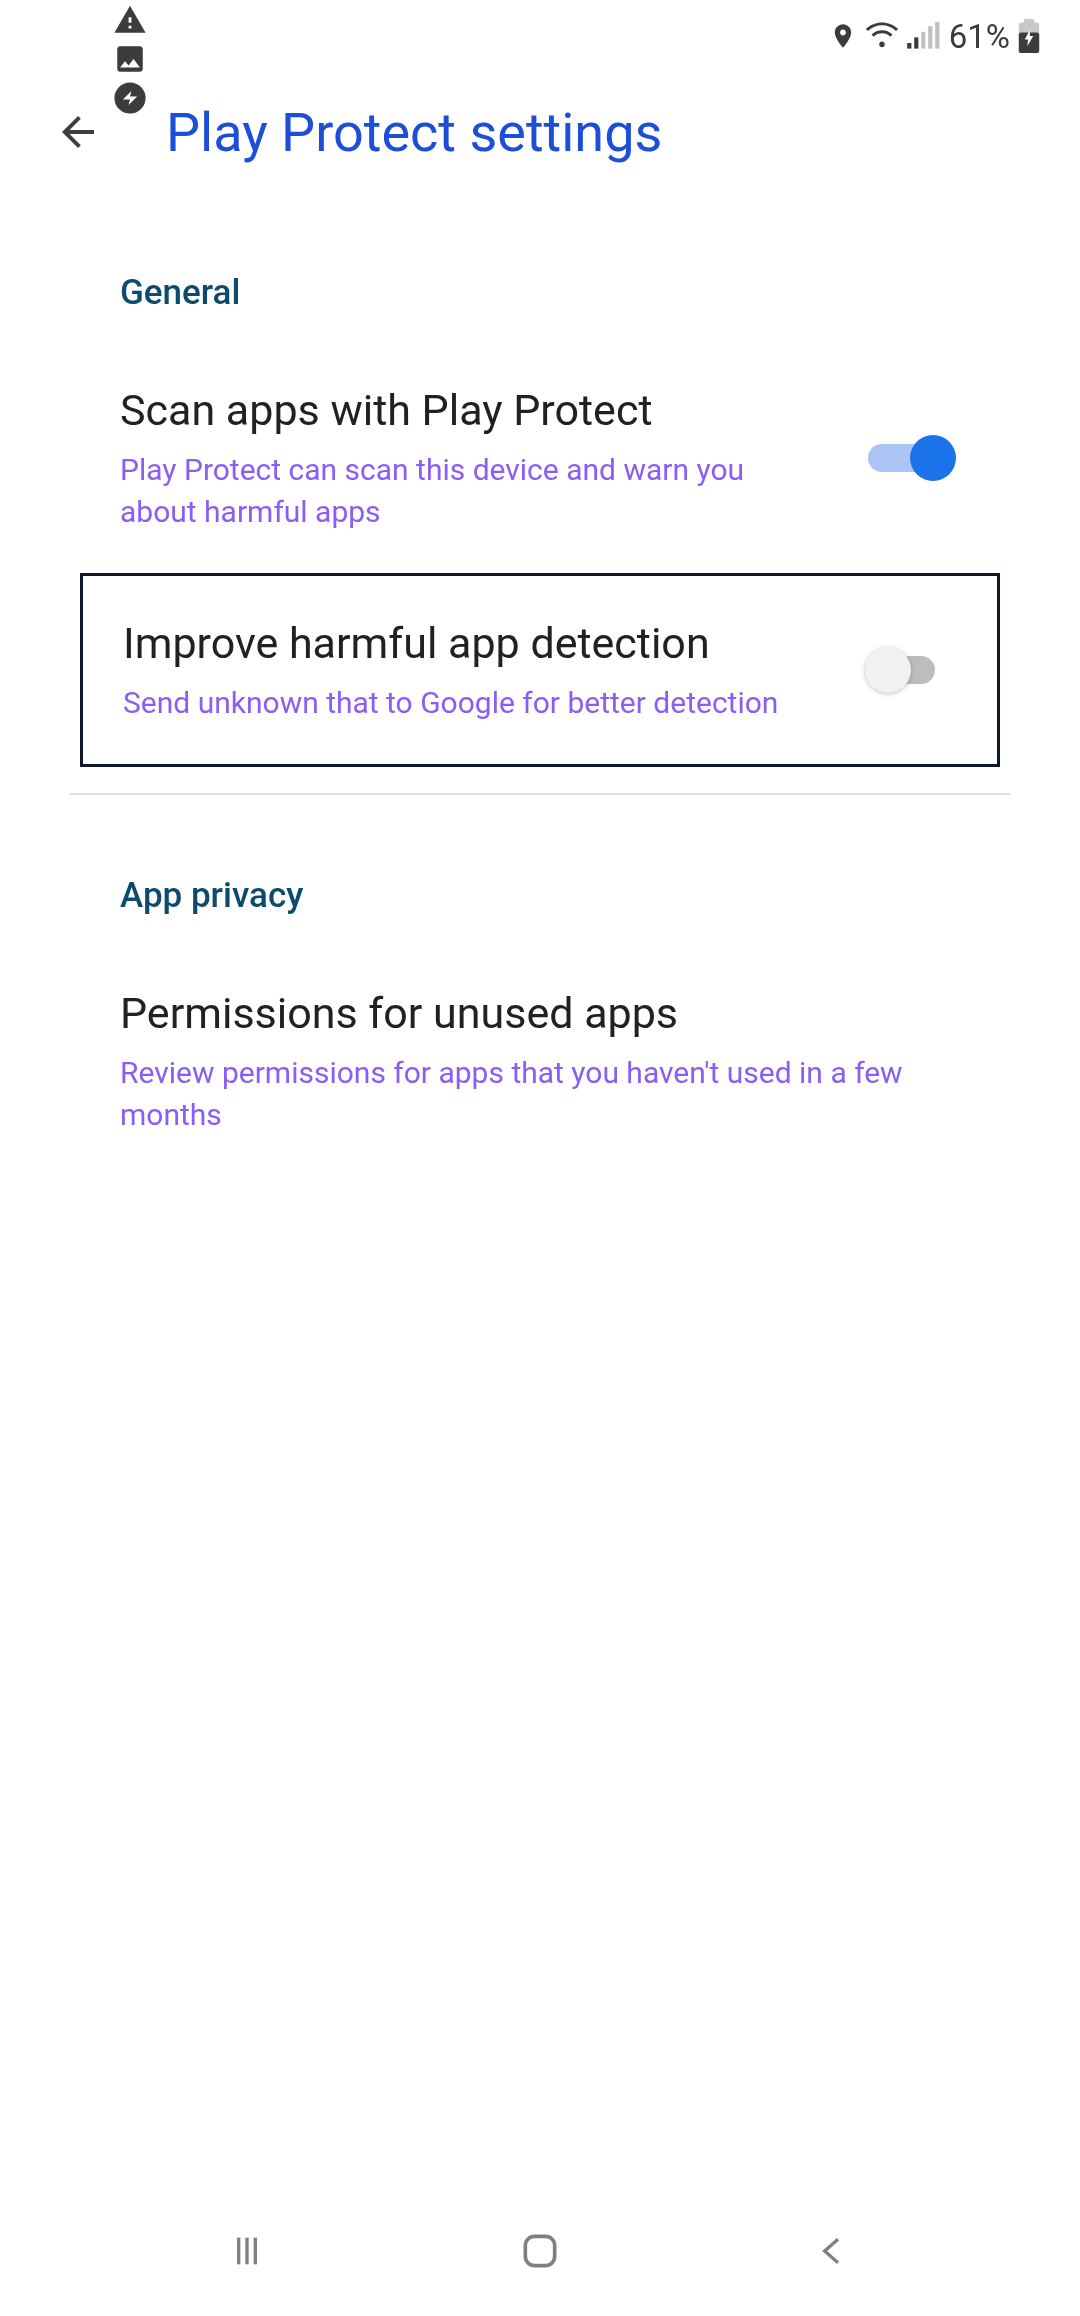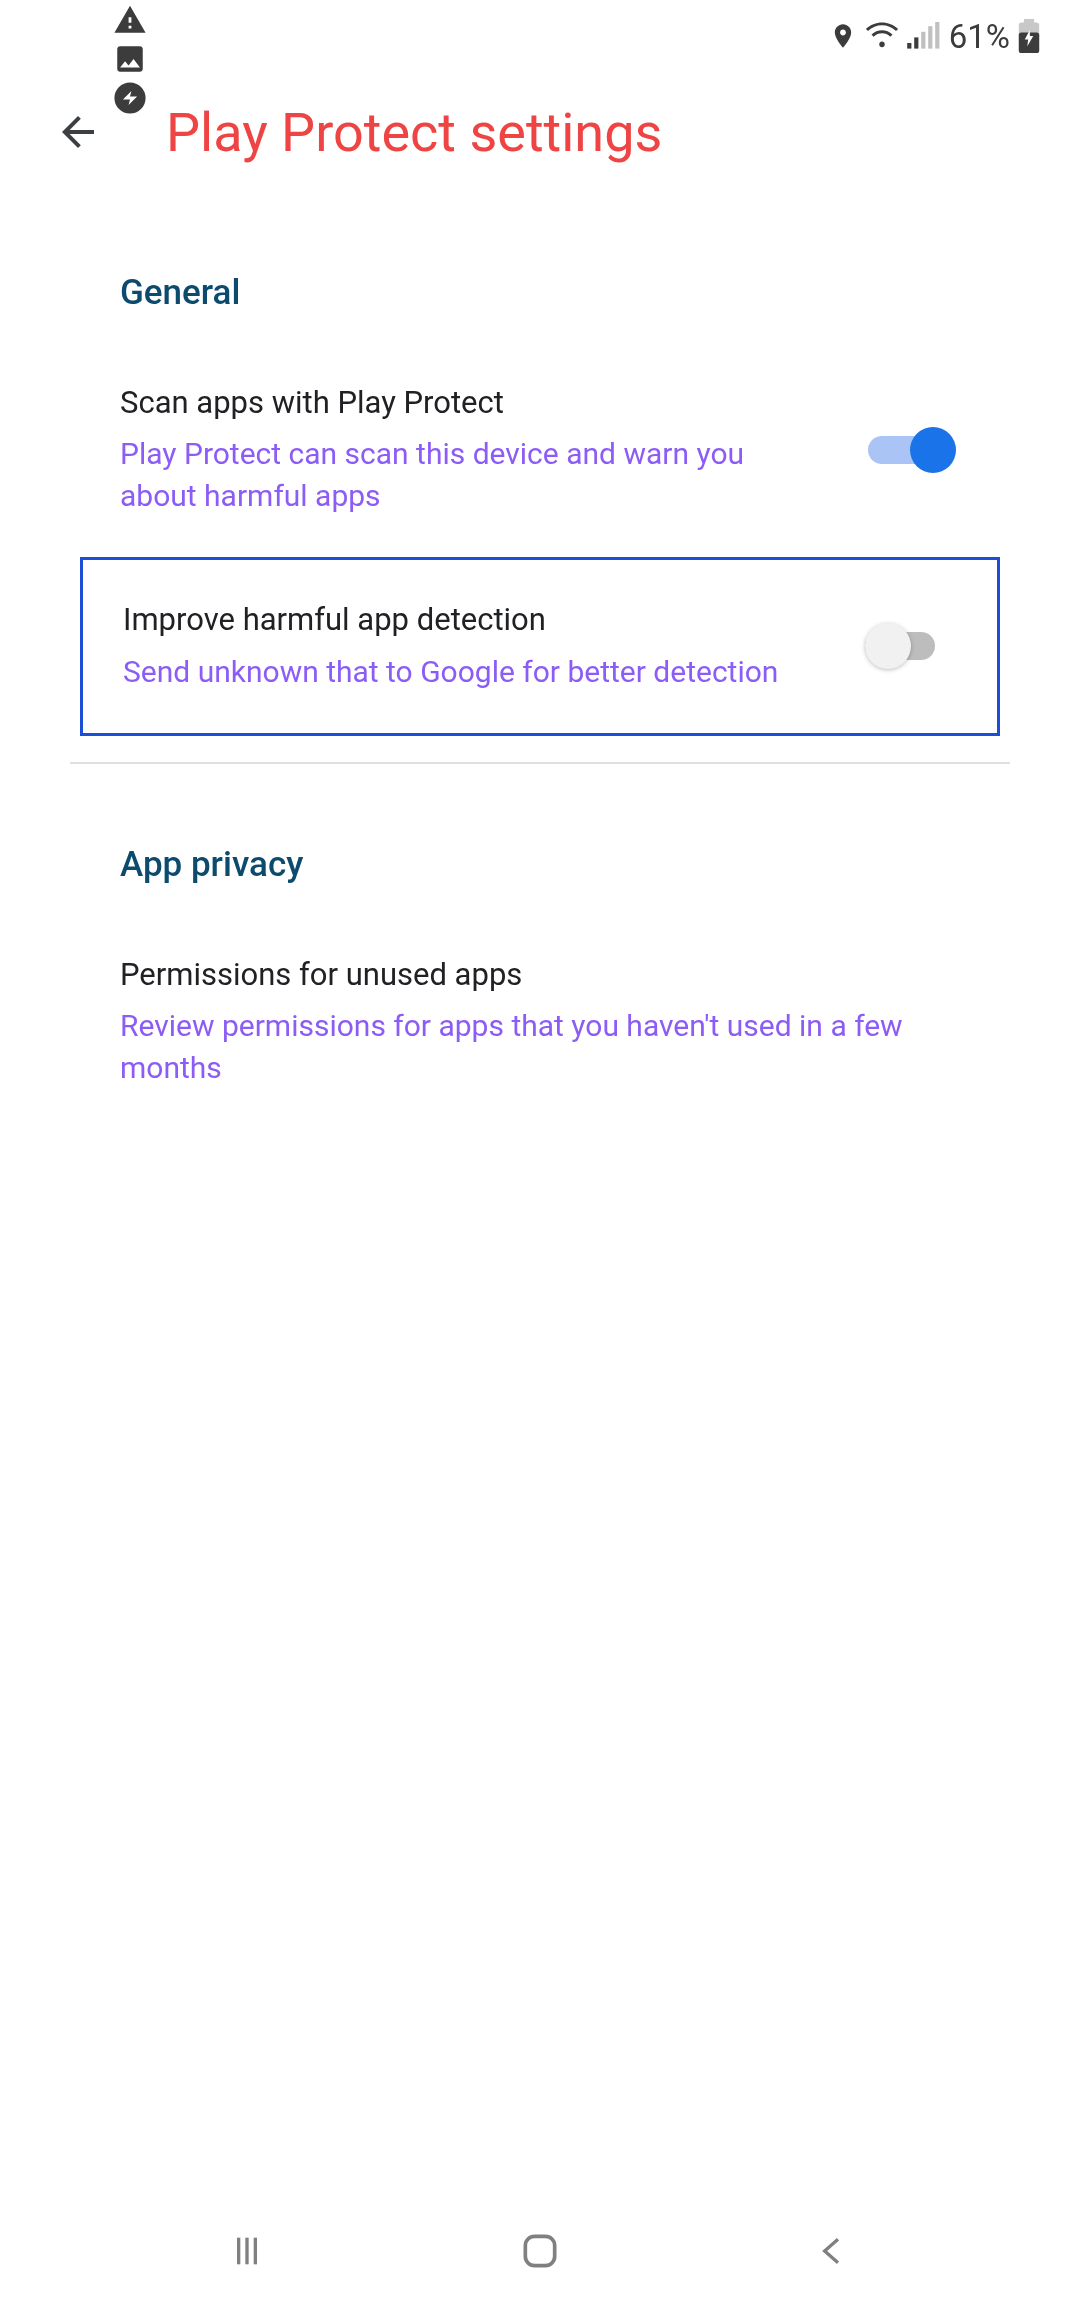--- a/index.html
+++ b/index.html
@@ -61,21 +61,21 @@
       width: 56px;
       height: 56px;
       display: flex;
       align-items: center;
       justify-content: center;
       cursor: pointer;
     }
     .app-title {
       font-size: 54px;
       font-weight: 400;
-      color: #ef4444;
+      color: #1d4ed8;
       text-align: right;
     }
     .content {
       padding: 0;
     }
     .section-header {
       font-size: 35px;
       font-weight: 500;
       color: #0c4a6e;
       padding: 80px 120px 30px;
@@ -84,32 +84,32 @@
       padding: 40px 120px;
       display: flex;
       align-items: center;
       justify-content: space-between;
       gap: 40px;
     }
     .setting-text {
       flex: 1;
     }
     .setting-title {
-      font-size: 31px;
+      font-size: 43px;
       color: #202124;
       margin-bottom: 10px;
       line-height: 1.3;
     }
     .setting-description {
       font-size: 30px;
       color: #8b5cf6;
       line-height: 1.4;
     }
     .highlighted {
-      border: 3px solid #1d4ed8;
+      border: 3px solid #0f172a;
       margin: 0 80px;
       padding: 40px 40px;
     }
     .highlighted .setting-text {
       padding-left: 0;
     }
     .toggle {
       position: relative;
       width: 92px;
       height: 50px;

